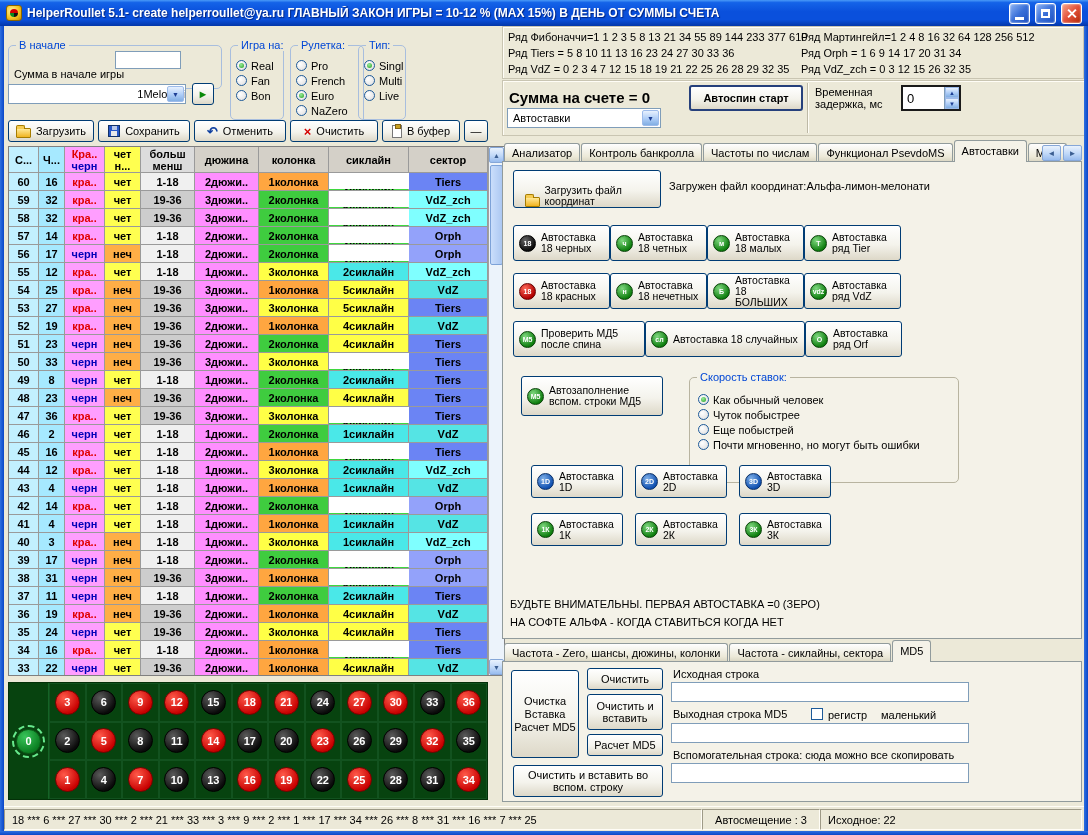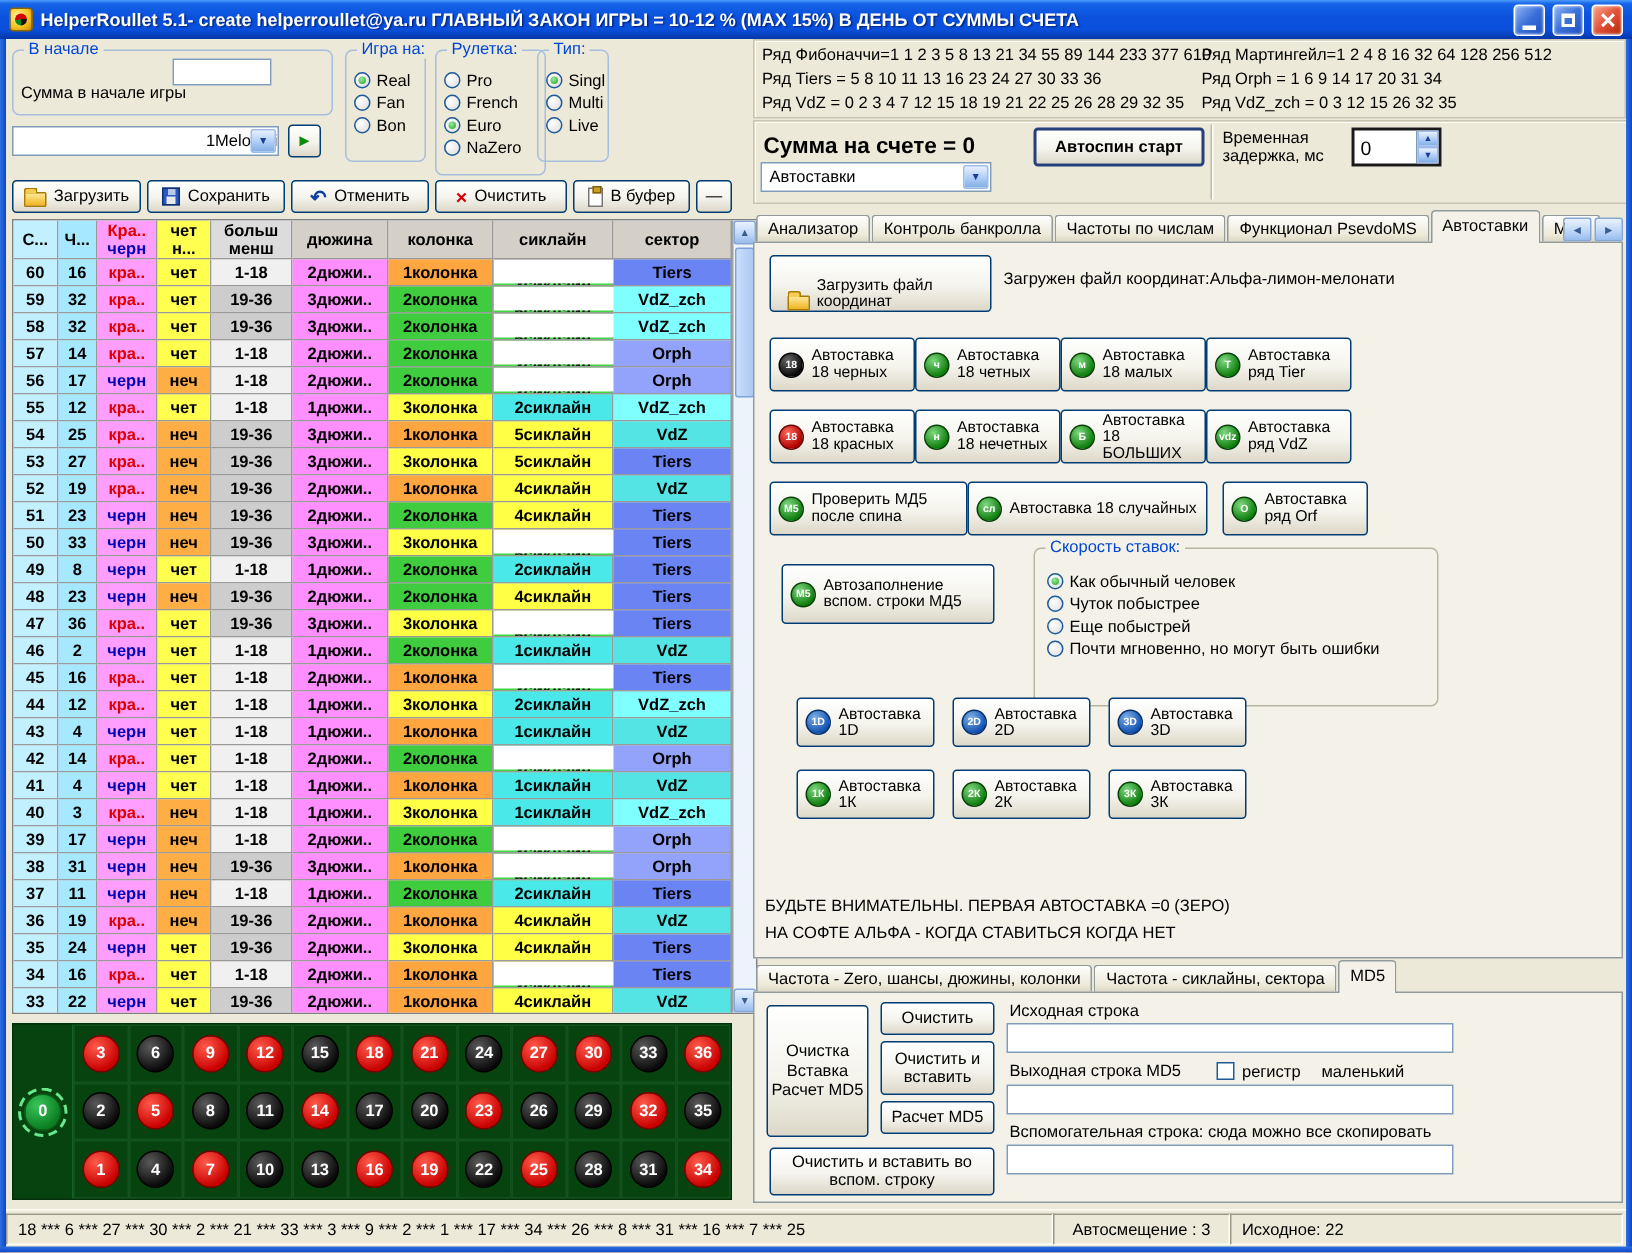--- a/index.html
+++ b/index.html
@@ -25,21 +25,21 @@
     background:linear-gradient(135deg,#8FB5F5,#3A70D8 50%,#1D4FC0);box-shadow:inset 0 0 2px #FFF;}
   .winbtn.close{background:linear-gradient(135deg,#F8A58C,#E2523A 50%,#B22706);}
   .g-min{width:9px;height:3px;background:#fff;margin-top:10px;}
   .g-max{width:9px;height:9px;border:2px solid #fff;border-top-width:3px;}
   .g-close{position:relative;width:11px;height:11px;}
   .g-close::before,.g-close::after{content:"";position:absolute;left:5px;top:0;width:2px;height:11px;background:#fff;}
   .g-close::before{transform:rotate(45deg);}
   .g-close::after{transform:rotate(-45deg);}
 
   
-  .group{position:absolute;border:1px solid #A8BEDE;border-radius:5px;}
+  .group{position:absolute;border:1px solid #A8BEDE;border-radius:5px;margin-top:12px;}
   .gtitle{position:absolute;top:-7px;left:7px;background:#ECE9D8;padding:0 3px;color:#0046D5;white-space:nowrap;}
   .radio{display:flex;align-items:center;gap:4px;height:15px;white-space:nowrap;}
   .rb{width:11px;height:11px;border-radius:50%;border:1px solid #1D5A99;background:radial-gradient(circle at 35% 35%,#FFF,#DCDCDC);position:relative;flex:none;}
   .rb.on::after{content:"";position:absolute;inset:2px;border-radius:50%;background:radial-gradient(circle at 40% 35%,#9CEC9C,#1F9E1F);}
   .btn{display:inline-flex;align-items:center;justify-content:center;gap:5px;border:1px solid #003C74;border-radius:3px;
     background:linear-gradient(180deg,#FFFFFF 0%,#F4F3EC 55%,#DDD8C8 100%);font-size:11px;color:#000;text-align:center;}
   .tinput{background:#fff;border:1px solid #7F9DB9;font-size:11px;padding:2px 3px;}
   .combo{position:absolute;height:20px;background:#fff;border:1px solid #7F9DB9;display:flex;align-items:center;padding-left:5px;}
   .combo-arrow{position:absolute;right:1px;top:1px;bottom:1px;width:17px;border:1px solid #9DBBEA;border-radius:2px;
     background:linear-gradient(180deg,#E8F1FE,#AECDF7 55%,#81AEE3);display:flex;align-items:center;justify-content:center;color:#1C3E94;font-size:7px;}
@@ -119,21 +119,21 @@
   .abi{width:17px;height:17px;border-radius:50%;flex:none;font-size:7px;font-weight:bold;color:#fff;display:flex;align-items:center;justify-content:center;}
   .abi.black{background:radial-gradient(circle at 35% 30%,#666,#0A0A0A 72%);border:1px solid #000;}
   .abi.red{background:radial-gradient(circle at 35% 30%,#FF6A5A,#B00000 72%);border:1px solid #600;}
   .abi.green{background:radial-gradient(circle at 35% 30%,#7FD87F,#0E7E0E 72%);border:1px solid #064006;}
   .abi.blue{background:radial-gradient(circle at 35% 30%,#7FB0E8,#1050B0 72%);border:1px solid #082E66;}
   .abl{line-height:11px;font-size:10.5px;text-align:left;}
   .betrow{position:absolute;left:512px;width:412px;display:flex;justify-content:flex-start;}
   .betrow .ab{width:97px;}
   .betrow.three .ab:nth-child(1){width:132px;}
   .betrow.three .ab:nth-child(2){width:160px;}
-  .betrow.three .ab:nth-child(3){width:97px;margin-left:10px;}
+  .betrow.three .ab:nth-child(3){width:97px;}
   .dimrow{position:absolute;left:530px;width:300px;display:flex;justify-content:space-between;}
   .dimrow .ab{width:92px;height:33px;}
 
   .warning{position:absolute;left:509px;white-space:nowrap;}
 
   .cb{width:12px;height:12px;border:1px solid #1D5A99;background:#fff;flex:none;}
 
   .statusbar{position:absolute;left:4px;top:806px;width:1080px;height:25px;background:#ECE9D8;border-top:1px solid #FFFDF6;}
   .spanel{position:absolute;top:2px;height:21px;border:1px solid;border-color:#9E9A87 #FFFDF6 #FFFDF6 #9E9A87;display:flex;align-items:center;padding:0 7px;white-space:nowrap;overflow:hidden;}
 

